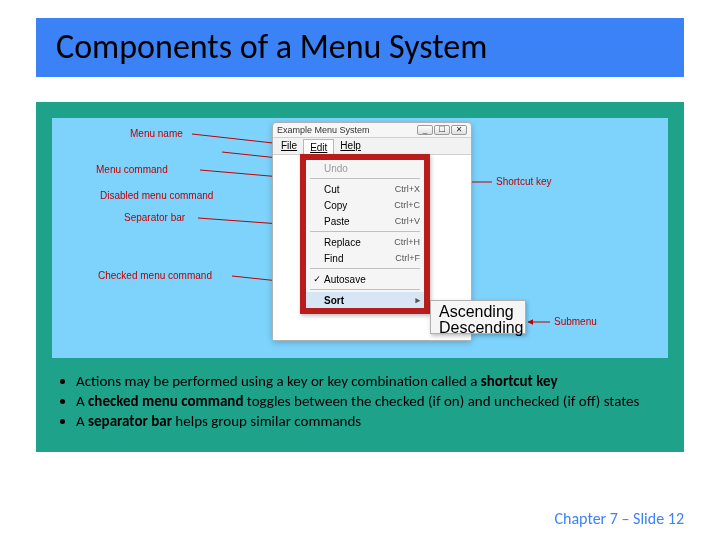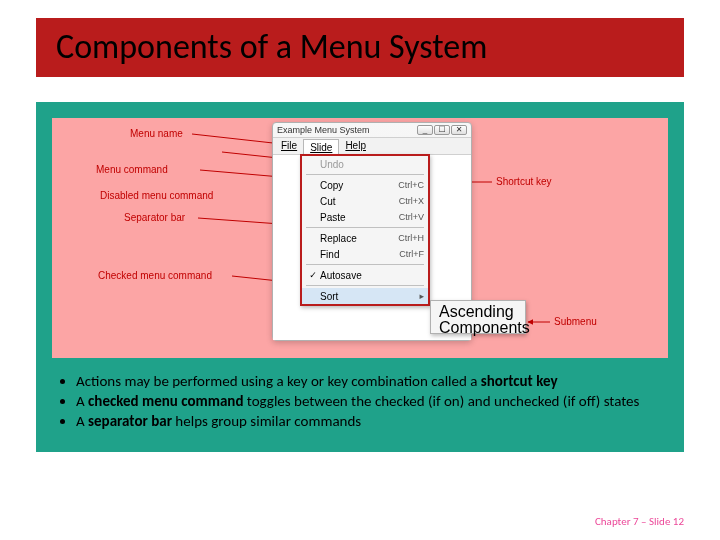--- a/index.html
+++ b/index.html
@@ -5,38 +5,38 @@
   * { box-sizing: border-box; margin: 0; padding: 0; }
   body {
     width: 720px;
     height: 540px;
     background: #fff;
     font-family: "Segoe UI", Calibri, Arial, sans-serif;
     position: relative;
     overflow: hidden;
   }
   .title-bar {
-    background: #b91c1c;
+    background: #3b82f6;
     margin: 18px 36px 16px 36px;
     padding: 8px 20px 10px 20px;
   }
   .title-bar h1 {
     font-size: 34px;
     font-weight: 400;
     color: #000;
     font-family: Calibri, Arial, sans-serif;
   }
   .content-block {
     background: #1fa28a;
     margin: 25px 36px 0 36px;
     padding: 16px 16px 18px 16px;
     color: #000;
   }
   .diagram {
-    background: #fca5a5;
+    background: #7dd3fc;
     width: 100%;
     height: 240px;
     position: relative;
     font-size: 10px;
     font-family: Arial, sans-serif;
   }
   .diagram svg { position: absolute; top: 0; left: 0; }
   .label-red {
     position: absolute;
     color: #c00000;
@@ -87,40 +87,40 @@
     border-bottom: none;
     position: relative;
     top: 1px;
   }
   .dropdown {
     position: absolute;
     left: 248px;
     top: 36px;
     width: 130px;
     background: #f5f5f5;
-    border: 2px solid #b91c1c;
+    border: 6px solid #b91c1c;
     box-shadow: 1px 2px 4px rgba(0,0,0,.25);
     font-size: 10px;
   }
   .dropdown .row {
     display: flex;
     align-items: center;
     padding: 2px 4px;
     height: 16px;
   }
   .dropdown .row.disabled { color: #9a9a9a; }
   .dropdown .row .ic { width: 14px; display:inline-block; text-align:center; font-size:9px;}
   .dropdown .row .name { flex: 1; }
   .dropdown .row .sc { color: #555; font-size:9px; padding-left:4px;}
   .dropdown .sep {
     height: 1px;
     background: #c0c0c0;
     margin: 2px 4px;
   }
-  .dropdown .row.hover { background: #d6e6f5; }
+  .dropdown .row.hover { background: #d6e6f5; font-weight: bold; }
   .submenu {
     position: absolute;
     left: 378px;
     top: 182px;
     width: 96px;
     background: #f5f5f5;
     border: 1px solid #b0b0b0;
     box-shadow: 1px 2px 4px rgba(0,0,0,.25);
     font-size: 16px;
   }
@@ -131,22 +131,22 @@
     font-size: 15px;
     line-height: 1.2;
     font-family: Calibri, Arial, sans-serif;
   }
   .bullets li { margin-bottom: 2px; }
   .bullets b { font-weight: 700; }
   .footer {
     position: absolute;
     bottom: 12px;
     right: 36px;
-    font-size: 11px;
-    color: #ec4899;
+    font-size: 16px;
+    color: #3b82f6;
     font-family: Calibri, Arial, sans-serif;
     margin-left: 19px;
   }
 </style>
 </head>
 <body>
 
 <div class="title-bar">
   <h1>Components of a Menu System</h1>
 </div>
@@ -182,44 +182,44 @@
       <div class="app-titlebar">
         <span>Example Menu System</span>
         <span class="ctlbtns">
           <span class="ctlbtn">_</span>
           <span class="ctlbtn">☐</span>
           <span class="ctlbtn">✕</span>
         </span>
       </div>
       <div class="menubar">
         <span class="mitem">File</span>
-        <span class="mitem open">Slide</span>
+        <span class="mitem open">Edit</span>
         <span class="mitem">Help</span>
       </div>
       <div style="height:186px; background:#fff; border-top:1px solid #d0d0d0;"></div>
     </div>
 
     <div class="dropdown">
       <div class="row disabled">
         <span class="ic"></span>
           <span class="name">Undo</span>
       </div>
       <div class="sep"></div>
       <div class="row">
         <span class="ic"></span>
+          <span class="name">Cut</span>
+          <span class="sc">Ctrl+X</span>
+      </div>
+      <div class="row">
+        <span class="ic"></span>
           <span class="name">Copy</span>
           <span class="sc">Ctrl+C</span>
       </div>
       <div class="row">
         <span class="ic"></span>
-          <span class="name">Cut</span>
-          <span class="sc">Ctrl+X</span>
-      </div>
-      <div class="row">
-        <span class="ic"></span>
           <span class="name">Paste</span>
           <span class="sc">Ctrl+V</span>
       </div>
       <div class="sep"></div>
       <div class="row">
         <span class="ic"></span>
           <span class="name">Replace</span>
           <span class="sc">Ctrl+H</span>
       </div>
       <div class="row">
@@ -235,21 +235,21 @@
       <div class="sep"></div>
       <div class="row hover">
         <span class="ic"></span>
           <span class="name">Sort</span>
           <span class="sc">▸</span>
       </div>
     </div>
 
     <div class="submenu">
       <div class="row">Ascending</div>
-      <div class="row">Components</div>
+      <div class="row">Descending</div>
     </div>
 
   </div>
 
   <ul class="bullets">
     <li>
       <span>Actions may be performed using a key or key combination called a </span><b>shortcut key</b>
     </li>
     <li>
       <span>A </span><b>checked menu command </b><span>toggles between the  checked (if on) and unchecked (if off) states</span>

